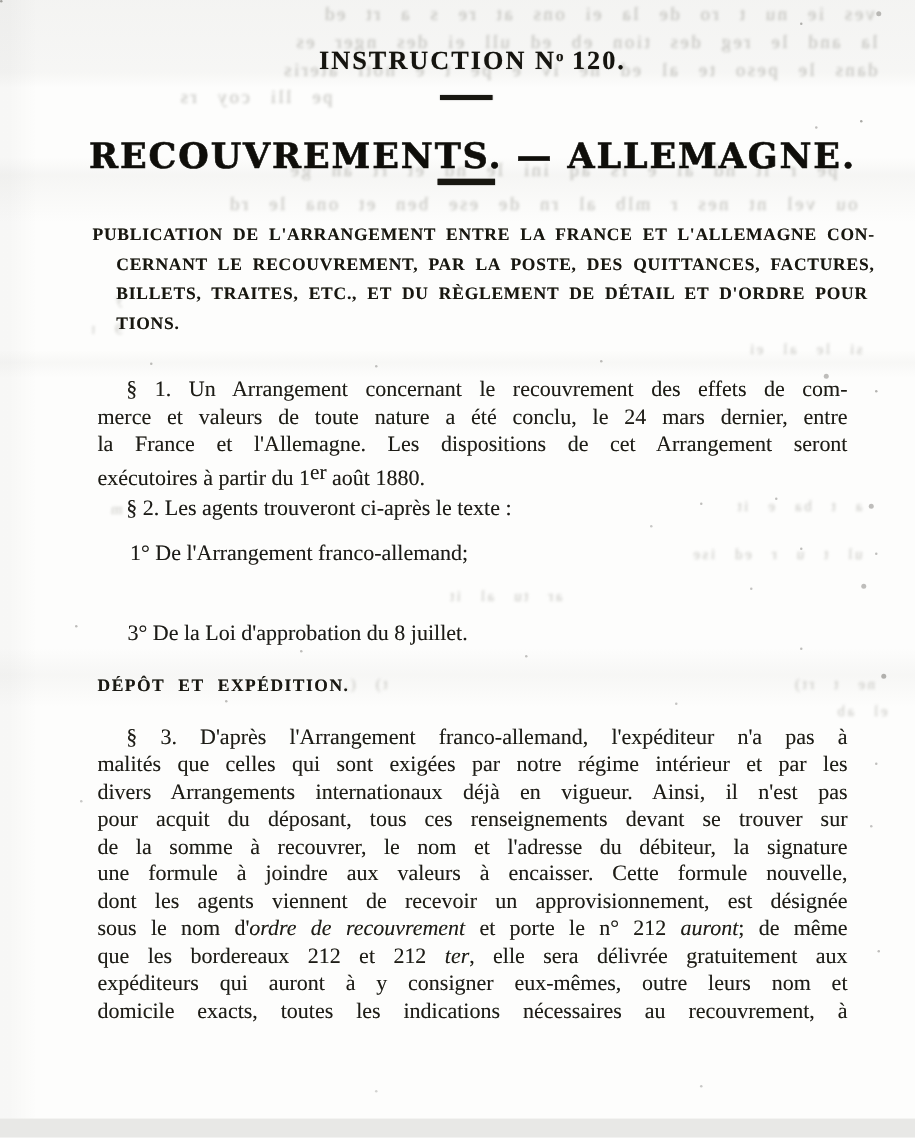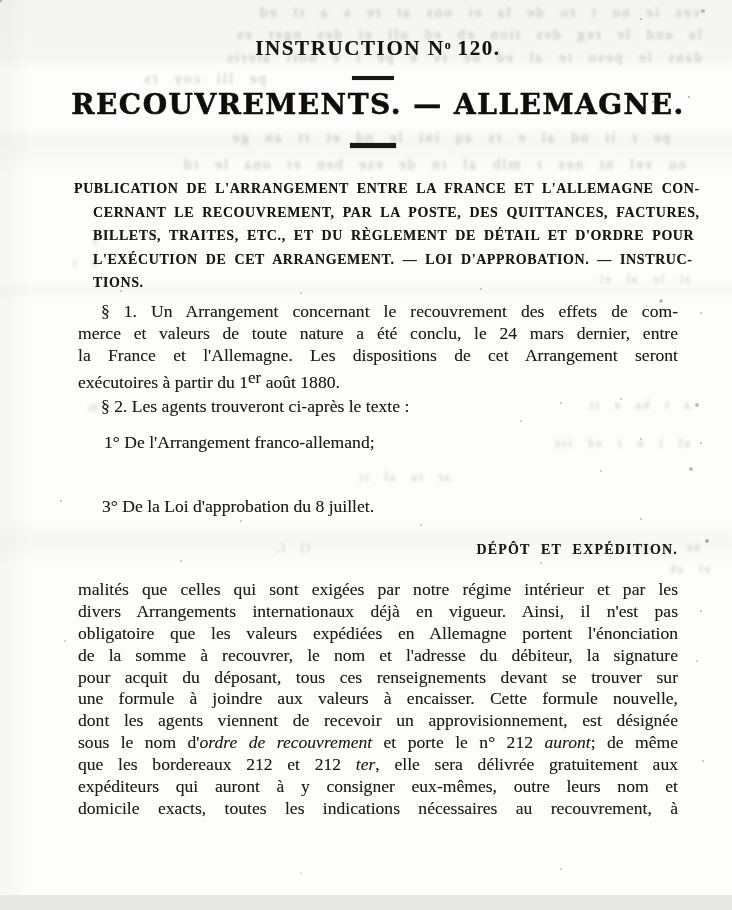--- a/index.html
+++ b/index.html
@@ -21,28 +21,28 @@
     left:78px;top:36px;width:600px;text-align:center;
     font-size:21px;letter-spacing:1.6px;font-weight:600;color:#15140f;
     text-shadow:0 0 .6px rgba(20,20,10,.55);
     white-space:nowrap;
   }
   .doc-title sup{font-size:12px;vertical-align:6px;letter-spacing:0;}
   .rule{background:#181711;box-shadow:0 0 1px rgba(0,0,0,.6);}
   .rule1{left:352px;top:76px;width:42px;height:4px;}
   .rule2{left:350px;top:143px;width:46px;height:5px;}
   .main-heading{
-    left:40px;top:88px;width:676px;text-align:center;
+    left:40px;top:108px;width:676px;text-align:center;
     font-family:"DejaVu Serif", serif;font-weight:bold;
     font-size:28px;letter-spacing:1.5px;color:#0f0e0a;
     -webkit-text-stroke:.5px #0f0e0a;
     white-space:nowrap;
   }
   .section-heading{
-    left:78px;top:542px;width:600px;text-align:right;
+    left:78px;top:542px;width:600px;text-align:left;
     font-weight:bold;font-size:14px;letter-spacing:1.2px;word-spacing:6px;
     color:#1a1913;text-shadow:0 0 .5px rgba(20,20,10,.5);
     white-space:nowrap;
   }
   
   .pub-block{left:74px;top:177px;width:604px;font-weight:bold;font-size:14px;
     letter-spacing:.6px;word-spacing:4px;color:#181710;
     text-shadow:0 0 .5px rgba(20,20,10,.45);}
   .pub-block .pline{height:23.6px;line-height:23.6px;text-align:justify;text-align-last:justify;white-space:nowrap;}
   .pub-block .pline.cont{padding-left:19px;}
@@ -119,43 +119,42 @@
   <div class="abs doc-title"><span>INSTRUCTION N</span><sup>o</sup><span> 120.</span></div>
   <div class="abs rule rule1"></div>
 
   <div class="abs main-heading">RECOUVREMENTS. — ALLEMAGNE.</div>
   <div class="abs rule rule2"></div>
 
   <div class="abs pub-block">
     <div class="pline">PUBLICATION DE L'ARRANGEMENT ENTRE LA FRANCE ET L'ALLEMAGNE CON-</div>
     <div class="pline cont">CERNANT LE RECOUVREMENT, PAR LA POSTE, DES QUITTANCES, FACTURES,</div>
     <div class="pline cont">BILLETS, TRAITES, ETC., ET DU RÈGLEMENT DE DÉTAIL ET D'ORDRE POUR</div>
-    <div class="pline cont">L'EXÉCUTION DE CET ARRANGEMENT. — LOI D'APPROBATION. — INSTRUC-</div>
     <div class="pline cont last">TIONS.</div>
   </div>
 
   <div class="abs body-par par1">
     <div class="bline open">§ 1. Un Arrangement concernant le recouvrement des effets de com-</div>
     <div class="bline">merce et valeurs de toute nature a été conclu, le 24 mars dernier, entre</div>
     <div class="bline">la France et l'Allemagne. Les dispositions de cet Arrangement seront</div>
     <div class="bline end"><span>exécutoires à partir du 1</span><sup>er</sup><span> août 1880.</span></div>
   </div>
 
   <div class="abs par2-intro">§ 2. Les agents trouveront ci-après le texte :</div>
   <div class="abs list-item li1">1° De l'Arrangement franco-allemand;</div>
   <div class="abs list-item li3">3° De la Loi d'approbation du 8 juillet.</div>
 
   <div class="abs section-heading">DÉPÔT ET EXPÉDITION.</div>
 
   <div class="abs body-par par3">
+    <div class="bline open">§ 3. D'après l'Arrangement franco-allemand, l'expéditeur n'a pas à</div>
     <div class="bline">malités que celles qui sont exigées par notre régime intérieur et par les</div>
     <div class="bline">divers Arrangements internationaux déjà en vigueur. Ainsi, il n'est pas</div>
-    <div class="bline">obligatoire que les valeurs expédiées en Allemagne portent l'énonciation</div>
+    <div class="bline">pour acquit du déposant, tous ces renseignements devant se trouver sur</div>
     <div class="bline">de la somme à recouvrer, le nom et l'adresse du débiteur, la signature</div>
-    <div class="bline">pour acquit du déposant, tous ces renseignements devant se trouver sur</div>
     <div class="bline">une formule à joindre aux valeurs à encaisser. Cette formule nouvelle,</div>
     <div class="bline">dont les agents viennent de recevoir un approvisionnement, est désignée</div>
     <div class="bline"><span>sous le nom d'</span><span class="it">ordre de recouvrement</span><span> et porte le n° 212 </span><span class="it">auront</span><span>; de même</span></div>
     <div class="bline"><span>que les bordereaux 212 et 212 </span><span class="it">ter</span><span>, elle sera délivrée gratuitement aux</span></div>
     <div class="bline">expéditeurs qui auront à y consigner eux-mêmes, outre leurs nom et</div>
     <div class="bline">domicile exacts, toutes les indications nécessaires au recouvrement, à</div>
   </div>
 
 </div>
 

